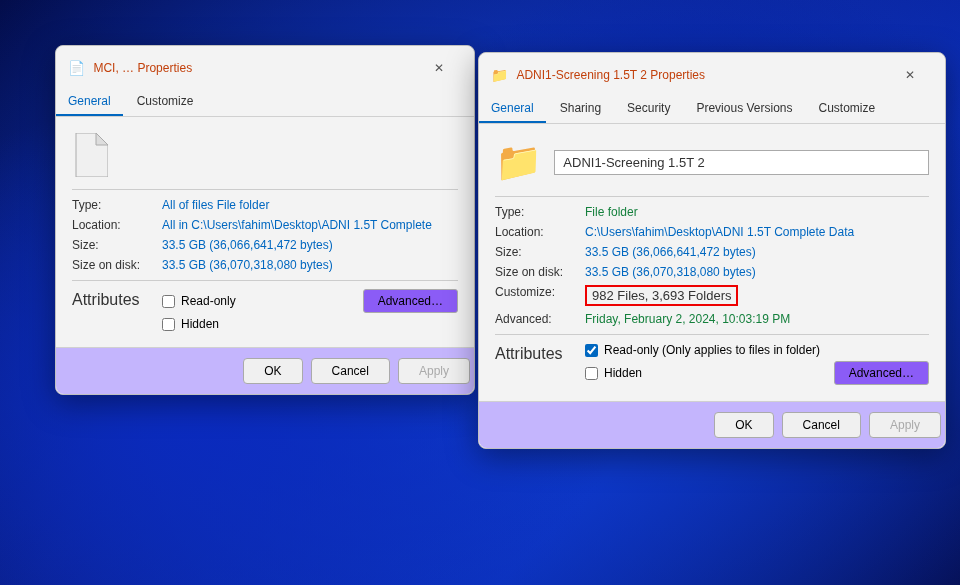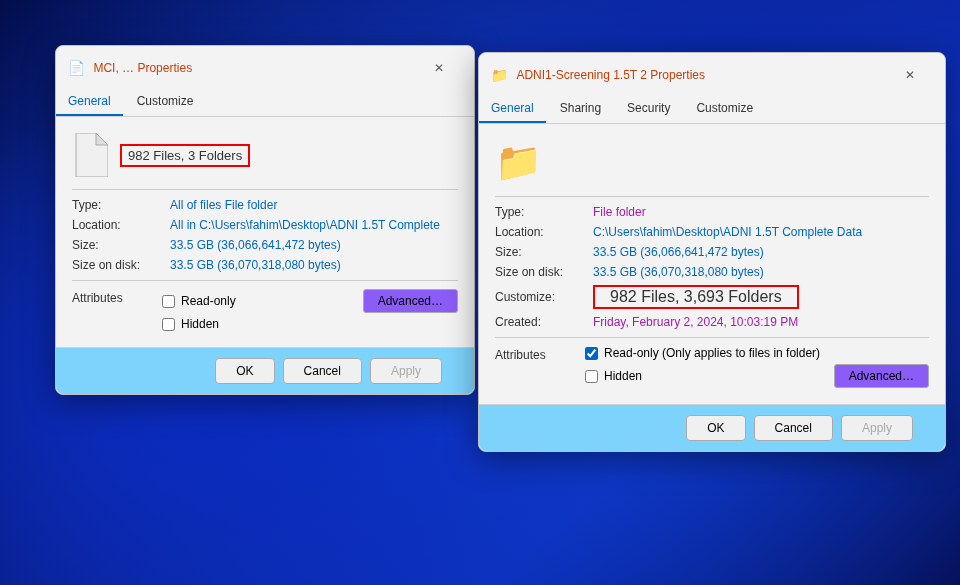--- a/index.html
+++ b/index.html
@@ -118,56 +118,56 @@
     .highlighted-box {
       border: 2px solid #e00;
       padding: 2px 6px;
       font-size: 13px;
       color: #333;
       display: inline-block;
     }
 
     .prop-row {
       display: flex;
-      gap: 8px;
+      gap: 0;
       margin-bottom: 6px;
-      align-items: center;
+      align-items: flex-start;
     }
 
     .prop-label {
       width: 90px;
       color: #333;
       font-size: 12px;
       flex-shrink: 0;
     }
 
     .prop-value {
       color: #0067c0;
       font-size: 12px;
     }
 
-    .prop-value.dark { color: #a21caf; }
+    .prop-value.dark { color: #15803d; }
 
     .separator {
       border: none;
       border-top: 1px solid #ccc;
       margin: 8px 0;
     }
 
     
     .attr-section {
       display: flex;
       gap: 0;
       margin-top: 8px;
     }
 
     .attr-label {
       width: 90px;
       color: #333;
-      font-size: 12px;
+      font-size: 16px;
       flex-shrink: 0;
       padding-top: 2px;
     }
 
     .attr-controls {
       display: flex;
       flex-direction: column;
       gap: 4px;
       flex: 1;
     }
@@ -192,22 +192,22 @@
       border: 1px solid #aaa;
       cursor: pointer;
       border-radius: 3px;
     }
 
     
     .dialog-footer {
       display: flex;
       justify-content: flex-end;
       gap: 8px;
-      padding: 10px 32px;
-      background: #7dd3fc;
+      padding: 10px 4px;
+      background: #c4b5fd;
       border-top: 1px solid #d0d0d0;
       border-radius: 0 0 8px 8px;
     }
 
     .btn-footer {
       padding: 5px 20px;
       font-size: 12px;
       cursor: pointer;
       border-radius: 4px;
       border: 1px solid #aaa;
@@ -247,21 +247,20 @@
 
   <div class="dialog-content">
 
     <div class="folder-row">
       <div class="file-icon">
         <svg viewBox="0 0 36 44" fill="none" xmlns="http://www.w3.org/2000/svg">
           <path d="M4 0h20l12 12v32H4z" fill="#f0f0f0" stroke="#aaa" stroke-width="1"></path>
           <path d="M24 0l12 12H24z" fill="#ddd" stroke="#aaa" stroke-width="1"></path>
         </svg>
       </div>
-      <div class="highlighted-box">982 Files, 3 Folders</div>
     </div>
 
     <hr class="separator">
 
     <div class="prop-row">
       <span class="prop-label">Type:</span>
       <span class="prop-value">All of files File folder</span>
     </div>
     <div class="prop-row">
       <span class="prop-label">Location:</span>
@@ -305,27 +304,29 @@
   <div class="dialog-titlebar">
     <span class="title-icon">📁</span>
     <span class="dialog-title">ADNI1-Screening 1.5T 2 Properties</span>
     <button class="title-close">✕</button>
   </div>
 
   <div class="tab-bar">
     <div class="tab active">General</div>
     <div class="tab">Sharing</div>
     <div class="tab">Security</div>
+    <div class="tab">Previous Versions</div>
     <div class="tab">Customize</div>
   </div>
 
   <div class="dialog-content">
 
     <div class="folder-row">
       <span style="font-size: 38px; color: #f0c040;">📁</span>
+      <div class="folder-name-box">ADNI1-Screening 1.5T 2</div>
     </div>
 
     <hr class="separator">
 
     <div class="prop-row">
       <span class="prop-label">Type:</span>
       <span class="prop-value dark">File folder</span>
     </div>
     <div class="prop-row">
       <span class="prop-label">Location:</span>
@@ -334,24 +335,24 @@
     <div class="prop-row">
       <span class="prop-label">Size:</span>
       <span class="prop-value">33.5 GB (36,066,641,472 bytes)</span>
     </div>
     <div class="prop-row">
       <span class="prop-label">Size on disk:</span>
       <span class="prop-value">33.5 GB (36,070,318,080 bytes)</span>
     </div>
     <div class="prop-row">
       <span class="prop-label">Customize:</span>
-      <span style="border: 2px solid #e00; padding: 1px 15px; font-size: 16px; color: #333;">982 Files, 3,693 Folders</span>
-    </div>
-    <div class="prop-row">
-      <span class="prop-label">Created:</span>
+      <span style="border: 2px solid #e00; padding: 1px 5px; font-size: 13px; color: #333;">982 Files, 3,693 Folders</span>
+    </div>
+    <div class="prop-row">
+      <span class="prop-label">Advanced:</span>
       <span class="prop-value dark">Friday, February 2, 2024, 10:03:19 PM</span>
     </div>
 
     <hr class="separator">
 
     <div class="attr-section">
       <span class="attr-label">Attributes</span>
       <div class="attr-controls">
         <div class="checkbox-row">
           <input type="checkbox" checked="" class="checkbox-blue" style="">

